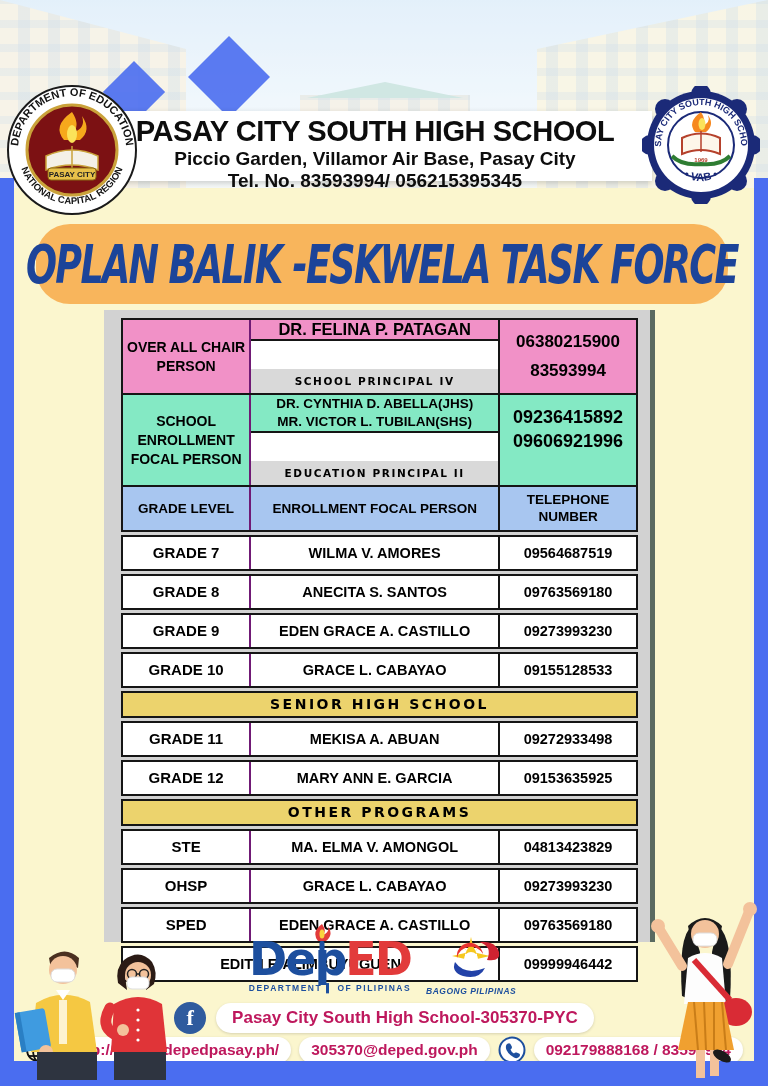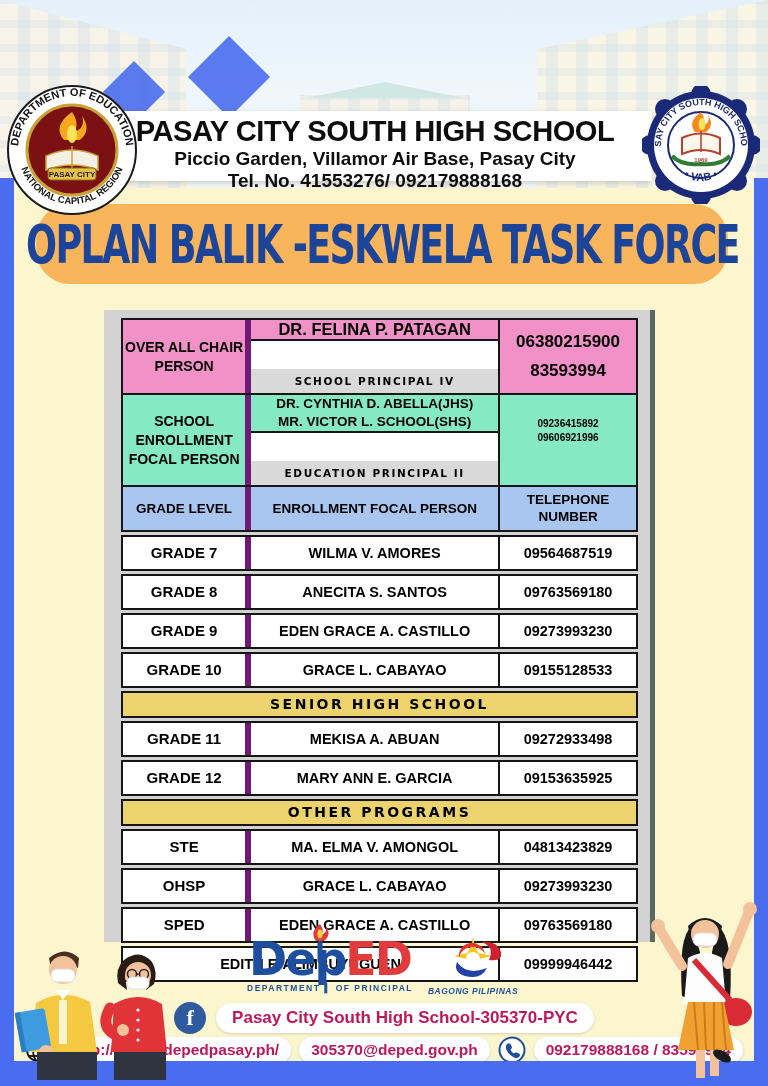--- a/index.html
+++ b/index.html
@@ -35,50 +35,50 @@
     box-shadow:0 2px 6px rgba(0,0,0,.18);z-index:1;}
   .header-text{position:absolute;top:114px;left:110px;width:530px;text-align:center;z-index:2;color:#0d0d0d;}
   .school-name{font-size:30px;font-weight:bold;letter-spacing:-.5px;transform:scaleX(.97);transform-origin:center;
     white-space:nowrap;font-family:"Liberation Sans",sans-serif;}
   .addr,.tel{font-size:19px;font-weight:bold;margin-top:0;white-space:nowrap;}
   .seal{position:absolute;z-index:4;}
   .seal-left{top:84px;left:6px;}
   .seal-right{top:86px;left:642px;}
 
   
-  .title-banner{position:absolute;top:204px;left:36px;width:692px;height:80px;background:#f8b55c;
-    border-radius:34px;display:flex;align-items:center;justify-content:center;z-index:2;}
+  .title-banner{position:absolute;top:224px;left:36px;width:692px;height:80px;background:#f8b55c;
+    border-radius:34px;display:flex;align-items:center;justify-content:center;z-index:2;font-style:italic;}
   .title-banner span{font-family:"DejaVu Sans",sans-serif;font-weight:bold;color:#1c4499;font-size:44px;
     white-space:nowrap;transform:scale(.83,1.22);letter-spacing:-2px;}
 
   
   .panel{position:absolute;top:310px;left:104px;width:551px;height:632px;background:#d2d2d2;
     border-right:5px solid #5a6a60;z-index:2;box-sizing:border-box;}
   .tbl{position:absolute;top:8px;left:17px;width:517px;}
   .lead-row,.head-row,.data-row{display:flex;border:2px solid #151515;background:#fff;box-sizing:border-box;}
   .lead-row+.lead-row,.head-row{margin-top:-2px;}
   .section-bar,.data-row{margin-top:3px;}
   .c1{flex:0 0 25%;display:flex;align-items:center;justify-content:center;text-align:center;
-      border-right:6px solid #701a75;font-weight:bold;padding:6px 2px;box-sizing:border-box;}
+      border-right:2px solid #701a75;font-weight:bold;padding:6px 2px;box-sizing:border-box;}
   .c2{flex:1;display:flex;align-items:center;justify-content:center;text-align:center;
       border-right:2px solid #151515;font-weight:bold;padding:6px 2px;box-sizing:border-box;gap:28px;}
   .c3{flex:0 0 26.5%;display:flex;flex-direction:column;align-items:center;justify-content:center;
       text-align:center;font-weight:bold;padding:4px 2px;box-sizing:border-box;}
   .lead-row .c2{flex-direction:column;padding:0;}
   .lead-row .names{width:100%;flex:1;display:flex;flex-direction:column;align-items:center;justify-content:center;
       border-bottom:2px solid #151515;box-sizing:border-box;font-weight:bold;}
   .lead-row .pos{width:100%;height:24px;display:flex;align-items:center;justify-content:center;background:#d9d9d9;
       font-family:"DejaVu Sans",sans-serif;font-size:10.5px;font-weight:bold;letter-spacing:1.6px;box-sizing:border-box;}
   .lead-row.pink .c1,.lead-row.pink .names,.lead-row.pink .c3{background:#f191c7;}
   .lead-row.mint .c1,.lead-row.mint .names,.lead-row.mint .c3{background:#84e9c4;}
   .lead-row .c1{font-size:14px;line-height:1.35;}
   .lead-row.pink .names{font-size:16.5px;}
   .lead-row.mint .names{font-size:13.5px;line-height:1.35;}
   .lead-row.pink .c3{font-size:17px;line-height:1.7;}
-  .lead-row.mint .c3{font-size:10px;line-height:1.35;justify-content:flex-start;padding-top:22px;}
+  .lead-row.mint .c3{font-size:18px;line-height:1.35;justify-content:flex-start;padding-top:10px;}
   .head-row{background:#a8c6f0;}
   .head-row .c1,.head-row .c2,.head-row .c3{background:#a8c6f0;font-size:13.5px;line-height:1.2;padding:5px 2px;}
   .section-bar{border:2px solid #151515;text-align:center;font-family:"DejaVu Sans",sans-serif;
       font-weight:bold;font-size:14px;letter-spacing:2.5px;padding:3px 0 4px;box-sizing:border-box;}
   .sec-gray{background:#d7d7d7;} .sec-yellow{background:#ecd36d;}
   .data-row .c1{font-size:15px;} .data-row .c2{font-size:14.5px;} .data-row .c3{font-size:14.5px;}
   .data-row{min-height:36px;}
 
   
   .deped-row{position:absolute;top:936px;left:0;right:0;display:flex;align-items:flex-start;justify-content:center;
@@ -126,21 +126,21 @@
   </div>
 
   <div class="frame-left"></div>
   <div class="frame-right"></div>
   <div class="bottom-bar"></div>
 
   <div class="white-band"></div>
   <div class="header-text">
     <div class="school-name">PASAY CITY SOUTH HIGH SCHOOL</div>
     <div class="addr">Piccio Garden, Villamor Air Base, Pasay City</div>
-    <div class="tel">Tel. No. 41553276/ 092179888168</div>
+    <div class="tel">Tel. No. 83593994/ 056215395345</div>
   </div>
 
   <div class="seal seal-left">
     <svg width="132" height="132" viewBox="0 0 132 132">
       <circle cx="66" cy="66" r="64" fill="#fff" stroke="#1a1a1a" stroke-width="2"></circle>
       <circle cx="66" cy="66" r="45" fill="#7c1113" stroke="#caa23a" stroke-width="3"></circle>
       <defs>
         <path id="arcTop" d="M 66,66 m -54,0 a 54,54 0 1,1 108,0"></path>
         <path id="arcBot" d="M 66,66 m -54,0 a 54,54 0 1,0 108,0"></path>
       </defs>
@@ -211,21 +211,21 @@
             <div class="c3">
               <div>06380215900</div>
               <div>83593994</div>
             </div>
           </div>
           <div class="lead-row mint">
             <div class="c1">SCHOOL ENROLLMENT FOCAL PERSON</div>
             <div class="c2">
               <div class="names">
                 <div>DR. CYNTHIA D. ABELLA(JHS)</div>
-                <div>MR. VICTOR L. SCHOOL(SHS)</div>
+                <div>MR. VICTOR L. TUBILAN(SHS)</div>
               </div>
               <div class="pos">EDUCATION PRINCIPAL II</div>
             </div>
             <div class="c3">
               <div>09236415892</div>
               <div>09606921996</div>
             </div>
           </div>
         </div>
       <div class="head-row" id="head-row">
@@ -290,21 +290,21 @@
   </div>
 
   <div class="deped-row">
     <div class="deped-mark">
       <div class="deped-word"><span class="dep-blue">De</span><span class="dep-blue">p</span><span class="dep-red">ED</span></div>
       <svg class="deped-torch" width="22" height="44" viewBox="0 0 22 44">
         <path d="M11,2 q5,7 1,11 q7,-3 5,-9 q6,9 -2,15 l-8,0 q-7,-9 4,-17z" fill="#e23b3b"></path>
         <ellipse cx="11" cy="12" rx="2.5" ry="4.5" fill="#f9d23c"></ellipse>
         <rect x="8.5" y="19" width="5" height="22" rx="2" fill="#1d4f9e"></rect>
       </svg>
-      <div class="deped-sub"><span>DEPARTMENT</span> ▌ <span>OF PRINCIPAL</span></div>
+      <div class="deped-sub"><span>DEPARTMENT</span> ▌ <span>OF PILIPINAS</span></div>
     </div>
     <div class="bagong">
       <svg width="62" height="50" viewBox="0 0 62 50">
         <g transform="translate(31,20)">
           <g fill="#f6c81f">
             <polygon points="0,-19 3,-6 -3,-6"></polygon>
               <polygon points="19,0 6,3 6,-3"></polygon>
             <polygon points="-19,0 -6,3 -6,-3"></polygon>
               <polygon points="13,-13 3,-4 7,-8"></polygon>
             <polygon points="-13,-13 -3,-4 -7,-8"></polygon>

